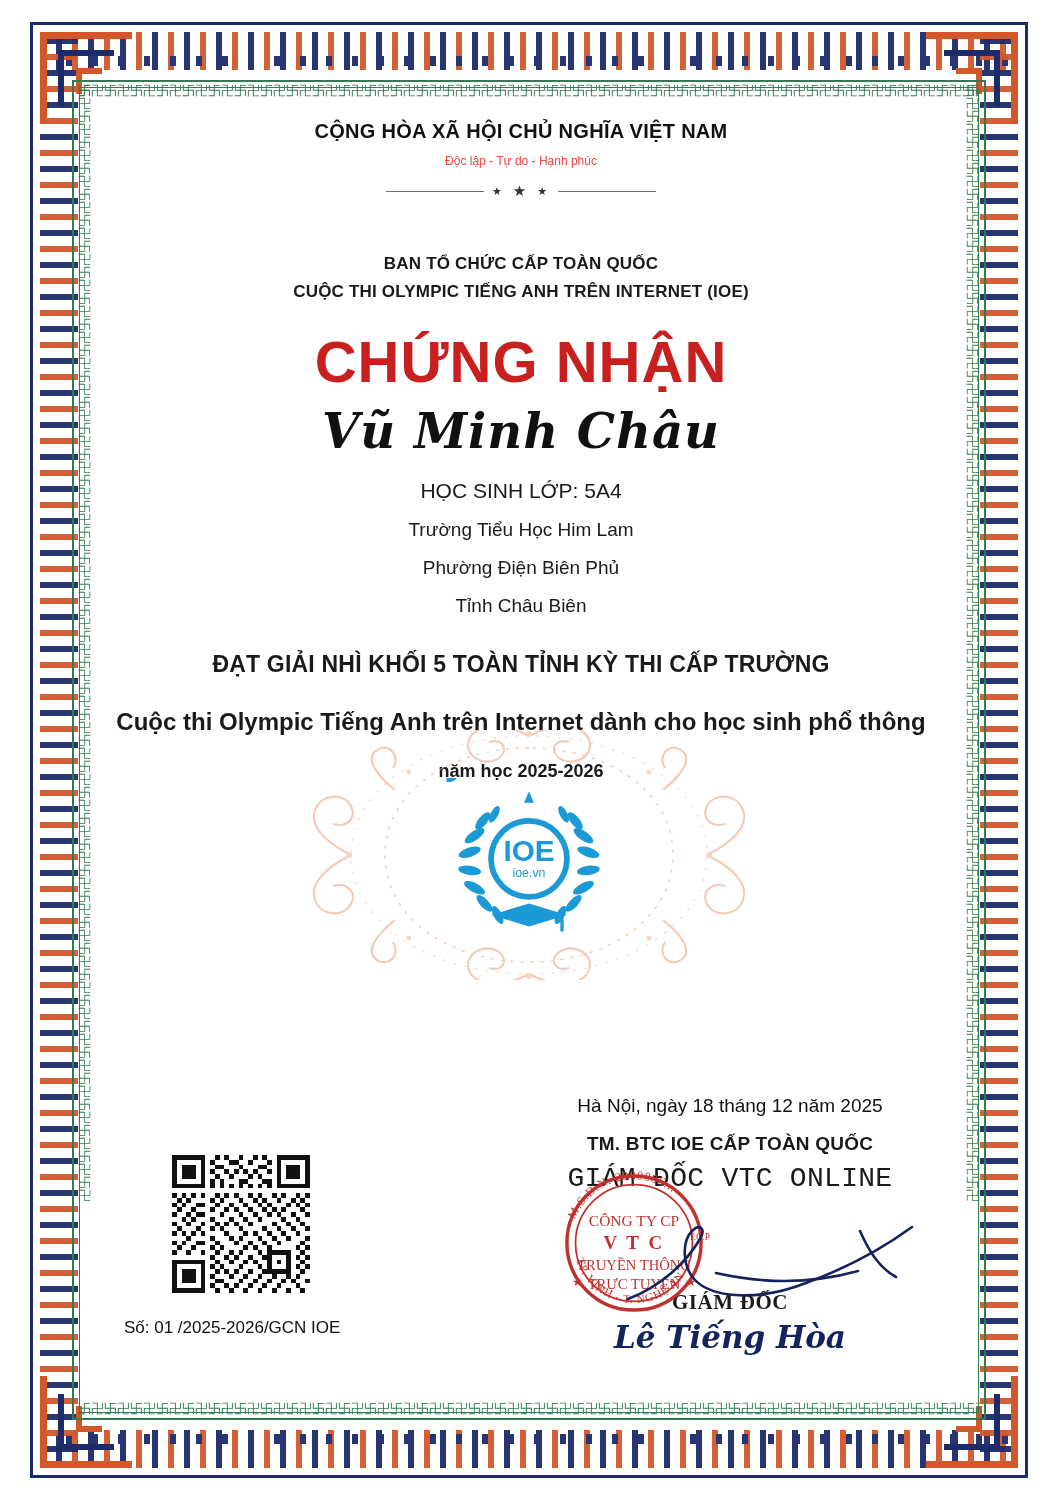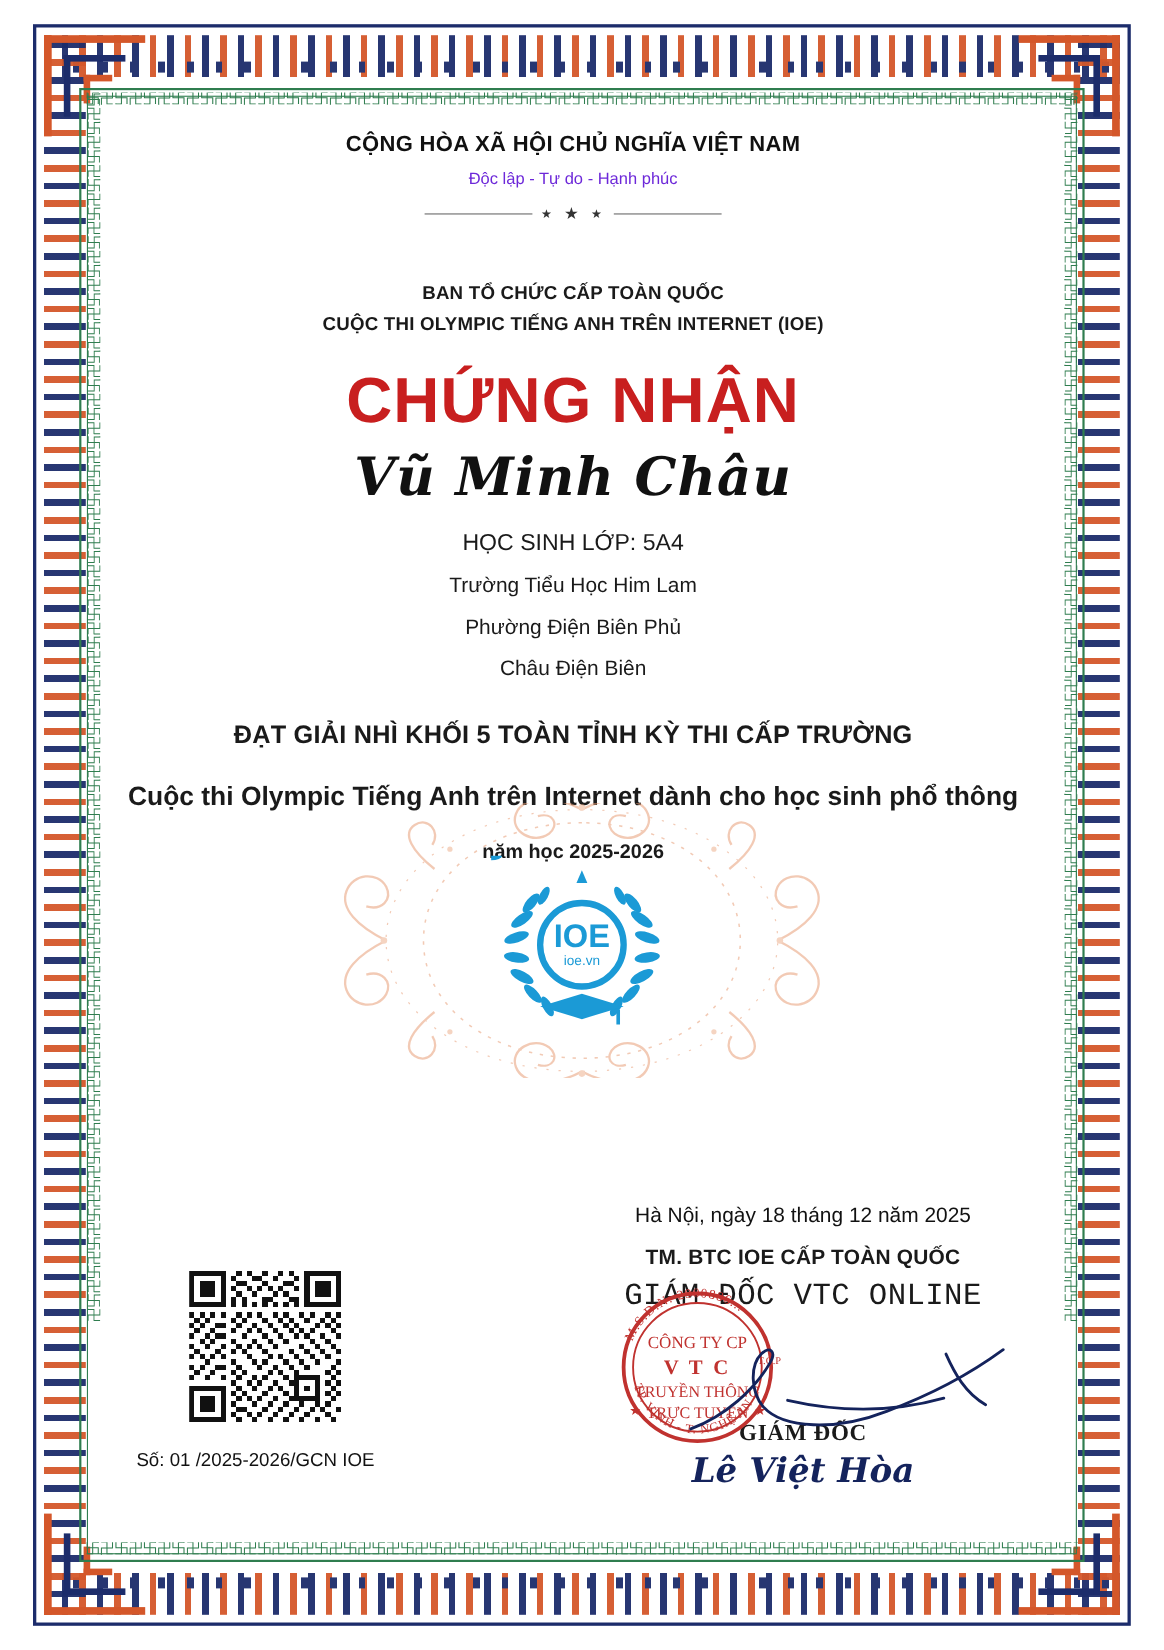--- a/index.html
+++ b/index.html
@@ -144,22 +144,22 @@
     text-align: center;
   }
   .nation {
     font-size: 20px;
     font-weight: bold;
     letter-spacing: 0.3px;
     color: #111;
   }
   .motto {
     margin-top: 11px;
-    font-size: 15px;
-    color: #6d28d9;
+    font-size: 12px;
+    color: #ef4444;
   }
   .stars-row {
     margin: 14px auto 0;
     width: 270px;
     display: flex;
     align-items: center;
     justify-content: center;
     gap: 8px;
     color: #333;
   }
@@ -397,21 +397,21 @@
 
     <div class="org1">BAN TỔ CHỨC CẤP TOÀN QUỐC</div>
     <div class="org2">CUỘC THI OLYMPIC TIẾNG ANH TRÊN INTERNET (IOE)</div>
 
     <div class="title">CHỨNG NHẬN</div>
     <div class="name">Vũ Minh Châu</div>
 
     <div class="line-class">HỌC SINH LỚP: 5A4</div>
     <div class="line-school">Trường Tiểu Học Him Lam</div>
     <div class="line-ward">Phường Điện Biên Phủ</div>
-    <div class="line-prov">Châu Điện Biên</div>
+    <div class="line-prov">Tỉnh Châu Biên</div>
 
     <div class="award">ĐẠT GIẢI NHÌ KHỐI 5 TOÀN TỈNH KỲ THI CẤP TRƯỜNG</div>
     <div class="comp1">Cuộc thi Olympic Tiếng Anh trên Internet dành cho học sinh phổ thông</div>
     <div class="comp2">năm học 2025-2026</div>
   </div>
 
   <div class="emblem-wrap">
     <svg class="flourish" viewBox="0 0 480 250">
       <g fill="none" stroke="#e8a07a" stroke-width="2.1">
         <path d="M240 18 C160 18 96 62 96 125 C96 188 160 232 240 232 C320 232 384 188 384 125 C384 62 320 18 240 18 Z" stroke-width="1.4" stroke-dasharray="3 7"></path>
@@ -564,21 +564,21 @@
     </g>
   </svg>
 
   <div class="serial">Số: 01 /2025-2026/GCN IOE</div>
 
   <div class="sig">
     <div class="place">Hà Nội, ngày 18 tháng 12 năm 2025</div>
     <div class="tm">TM. BTC IOE CẤP TOÀN QUỐC</div>
     <div class="role">GIÁM ĐỐC VTC ONLINE</div>
     <div class="director">GIÁM ĐỐC</div>
-    <div class="signame">Lê Việt Hòa</div>
+    <div class="signame">Lê Tiếng Hòa</div>
 
     <svg class="stamp" viewBox="0 0 200 200">
       <defs>
         <path id="arcTop" d="M26 100 A74 74 0 0 1 174 100"></path>
         <path id="arcBot" d="M30 100 A70 70 0 0 0 170 100"></path>
       </defs>
       <g stroke="#c0322f" fill="none">
         <circle cx="100" cy="100" r="78" stroke-width="4"></circle>
         <circle cx="100" cy="100" r="68" stroke-width="2"></circle>
       </g>

